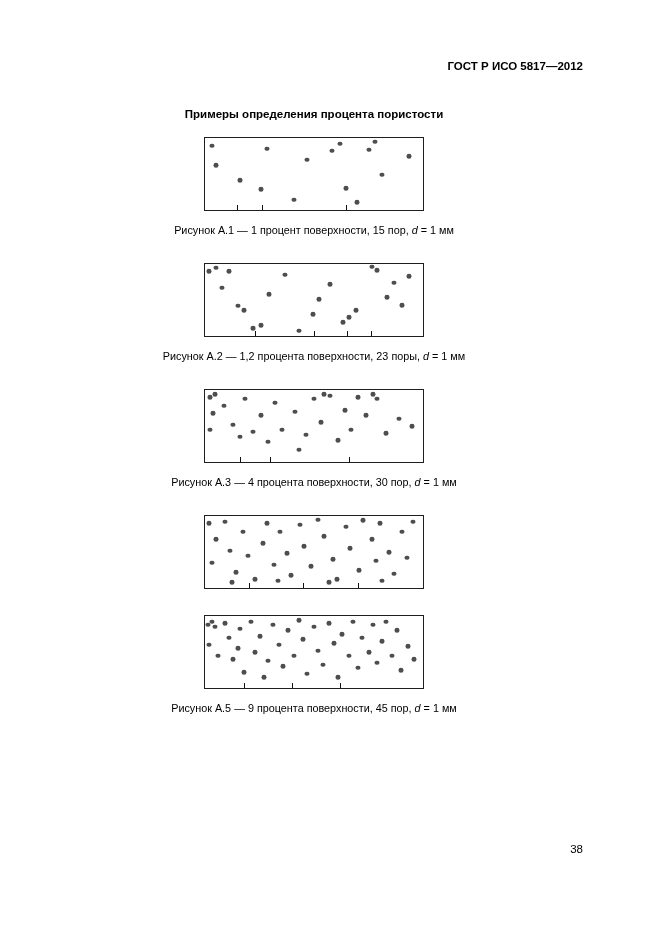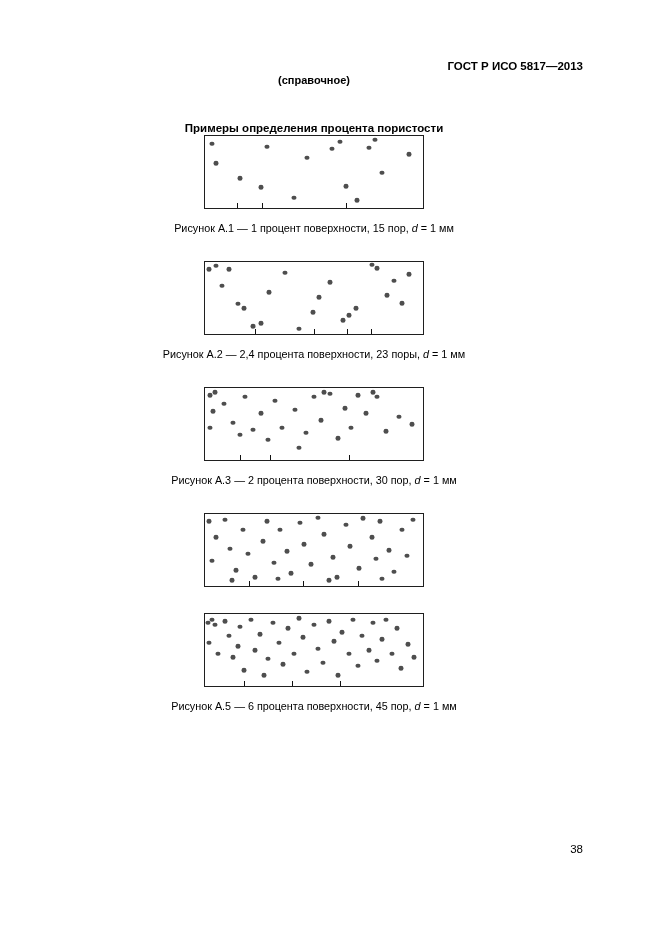--- a/index.html
+++ b/index.html
@@ -43,21 +43,21 @@
     font-size: 11.5px;
     line-height: 14px;
   }
   .body-text {
     margin-top: 15px;
     font-size: 11px;
     line-height: 15px;
     text-align: justify;
     text-indent: 25px;
   }
-  #figures { margin-top: 0; }
+  #figures { margin-top: 16px; }
   .figure { margin-bottom: 26px; }
   .figure-box {
     position: relative;
     width: 220px;
     height: 74px;
     margin: 0 auto;
     border: 1px solid #1f1f1f;
     background: #ffffff;
     overflow: hidden;
   }
@@ -88,24 +88,23 @@
     top: 843px;
     right: 78px;
     font-size: 11.5px;
   }
 </style>
 </head>
 <body>
 
 <div class="page">
 
-  <div class="doc-header">ГОСТ Р ИСО 5817—2013</div>
-
-
-  <div class="appendix-subtitle">(справочное)</div>
+  <div class="doc-header">ГОСТ Р ИСО 5817—2012</div>
+
+
 
   <div class="section-title">Примеры определения процента пористости</div>
 
 
   <div id="figures">
   <figure class="figure">
     <div class="figure-box">
           <span class="pore" style="left: 3.2%; top: 11%;"></span>
           <span class="pore" style="left: 28.6%; top: 15%;"></span>
           <span class="pore" style="left: 58.2%; top: 18%;"></span>
@@ -151,21 +150,21 @@
           <span class="pore" style="left: 90.5%; top: 57%;"></span>
           <span class="pore" style="left: 93.6%; top: 17%;"></span>
           <span class="pore" style="left: 29.5%; top: 42%;"></span>
           <span class="pore" style="left: 10.9%; top: 10%;"></span>
           <span class="pore" style="left: 49.5%; top: 70%;"></span>
           <span class="tick" style="left: 23%;"></span>
           <span class="tick" style="left: 50%;"></span>
           <span class="tick" style="left: 65%;"></span>
           <span class="tick" style="left: 76%;"></span>
         </div>
-    <figcaption class="figure-caption"><span>Рисунок А.2 — 2,4 процента поверхности, 23 поры, </span><i>d</i><span> = 1 мм</span></figcaption>
+    <figcaption class="figure-caption"><span>Рисунок А.2 — 1,2 процента поверхности, 23 поры, </span><i>d</i><span> = 1 мм</span></figcaption>
   </figure>
 
   <figure class="figure">
     <div class="figure-box">
           <span class="pore" style="left: 2.5%; top: 10%;"></span>
           <span class="pore" style="left: 4.5%; top: 6%;"></span>
           <span class="pore" style="left: 3.5%; top: 32%;"></span>
           <span class="pore" style="left: 2.5%; top: 55%;"></span>
           <span class="pore" style="left: 8.5%; top: 22%;"></span>
           <span class="pore" style="left: 13%; top: 48%;"></span>
@@ -190,21 +189,21 @@
           <span class="pore" style="left: 74%; top: 35%;"></span>
           <span class="pore" style="left: 77%; top: 6%;"></span>
           <span class="pore" style="left: 79%; top: 12%;"></span>
           <span class="pore" style="left: 83%; top: 60%;"></span>
           <span class="pore" style="left: 89%; top: 40%;"></span>
           <span class="pore" style="left: 95%; top: 50%;"></span>
           <span class="tick" style="left: 16%;"></span>
           <span class="tick" style="left: 30%;"></span>
           <span class="tick" style="left: 66%;"></span>
         </div>
-    <figcaption class="figure-caption"><span>Рисунок А.3 — 2 процента поверхности, 30 пор, </span><i>d</i><span> = 1 мм</span></figcaption>
+    <figcaption class="figure-caption"><span>Рисунок А.3 — 4 процента поверхности, 30 пор, </span><i>d</i><span> = 1 мм</span></figcaption>
   </figure>
 
   <figure class="figure">
     <div class="figure-box">
           <span class="pore" style="left: 2%; top: 10%;"></span>
           <span class="pore" style="left: 5%; top: 32%;"></span>
           <span class="pore" style="left: 3%; top: 65%;"></span>
           <span class="pore" style="left: 9%; top: 8%;"></span>
           <span class="pore" style="left: 11.5%; top: 48%;"></span>
           <span class="pore" style="left: 14%; top: 78%;"></span>
@@ -290,18 +289,18 @@
           <span class="pore" style="left: 83%; top: 8%;"></span>
           <span class="pore" style="left: 86%; top: 55%;"></span>
           <span class="pore" style="left: 88%; top: 20%;"></span>
           <span class="pore" style="left: 90%; top: 75%;"></span>
           <span class="pore" style="left: 93%; top: 42%;"></span>
           <span class="pore" style="left: 96%; top: 60%;"></span>
           <span class="tick" style="left: 18%;"></span>
           <span class="tick" style="left: 40%;"></span>
           <span class="tick" style="left: 62%;"></span>
         </div>
-    <figcaption class="figure-caption"><span>Рисунок А.5 — 6 процента поверхности, 45 пор, </span><i>d</i><span> = 1 мм</span></figcaption>
+    <figcaption class="figure-caption"><span>Рисунок А.5 — 9 процента поверхности, 45 пор, </span><i>d</i><span> = 1 мм</span></figcaption>
   </figure>
 </div>
 
   <div class="page-number">38</div>
 </div>
 
 </body></html>

